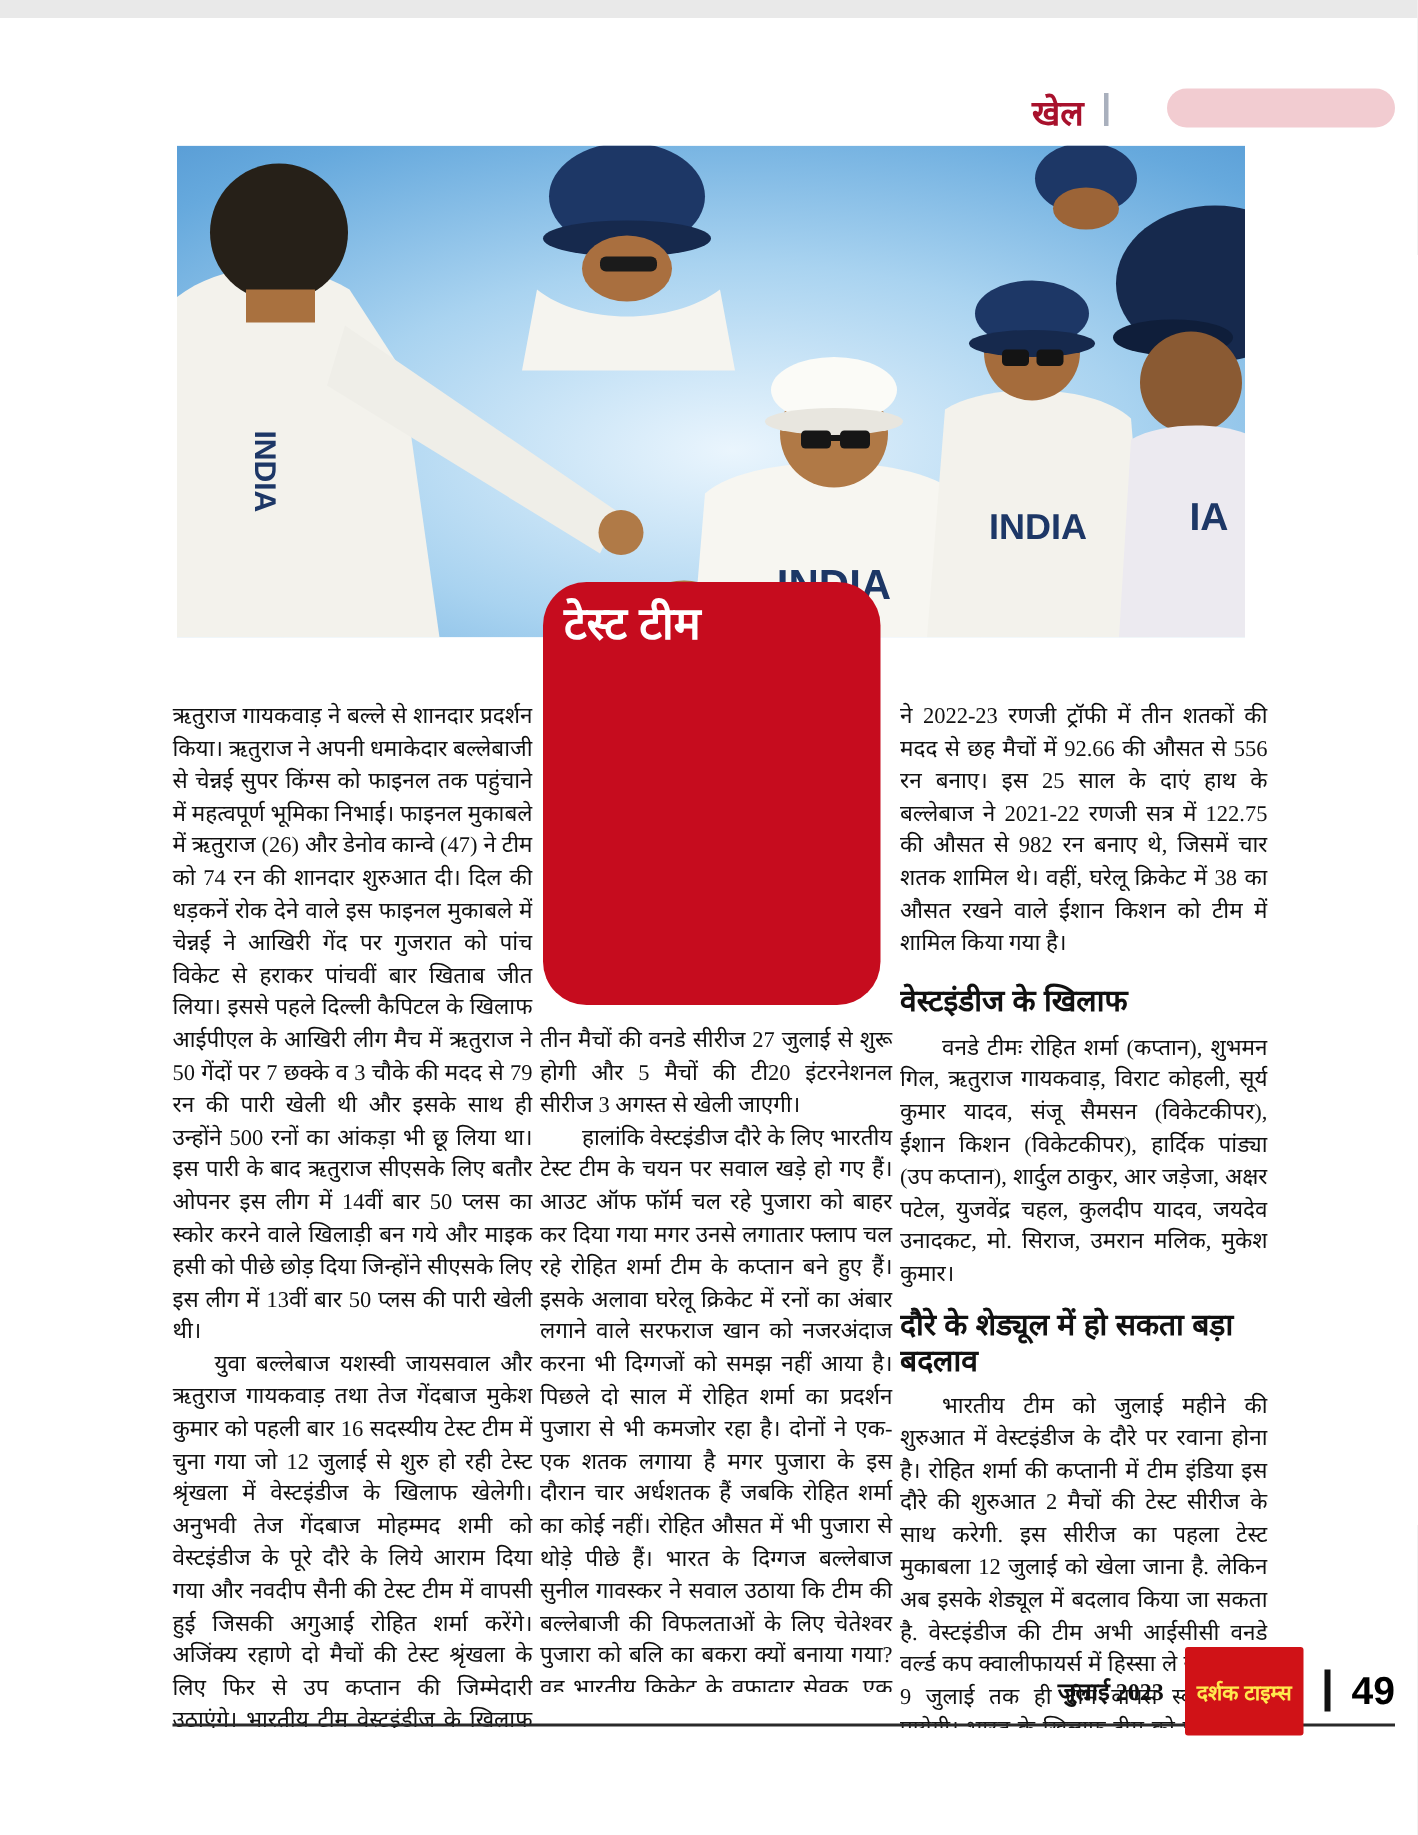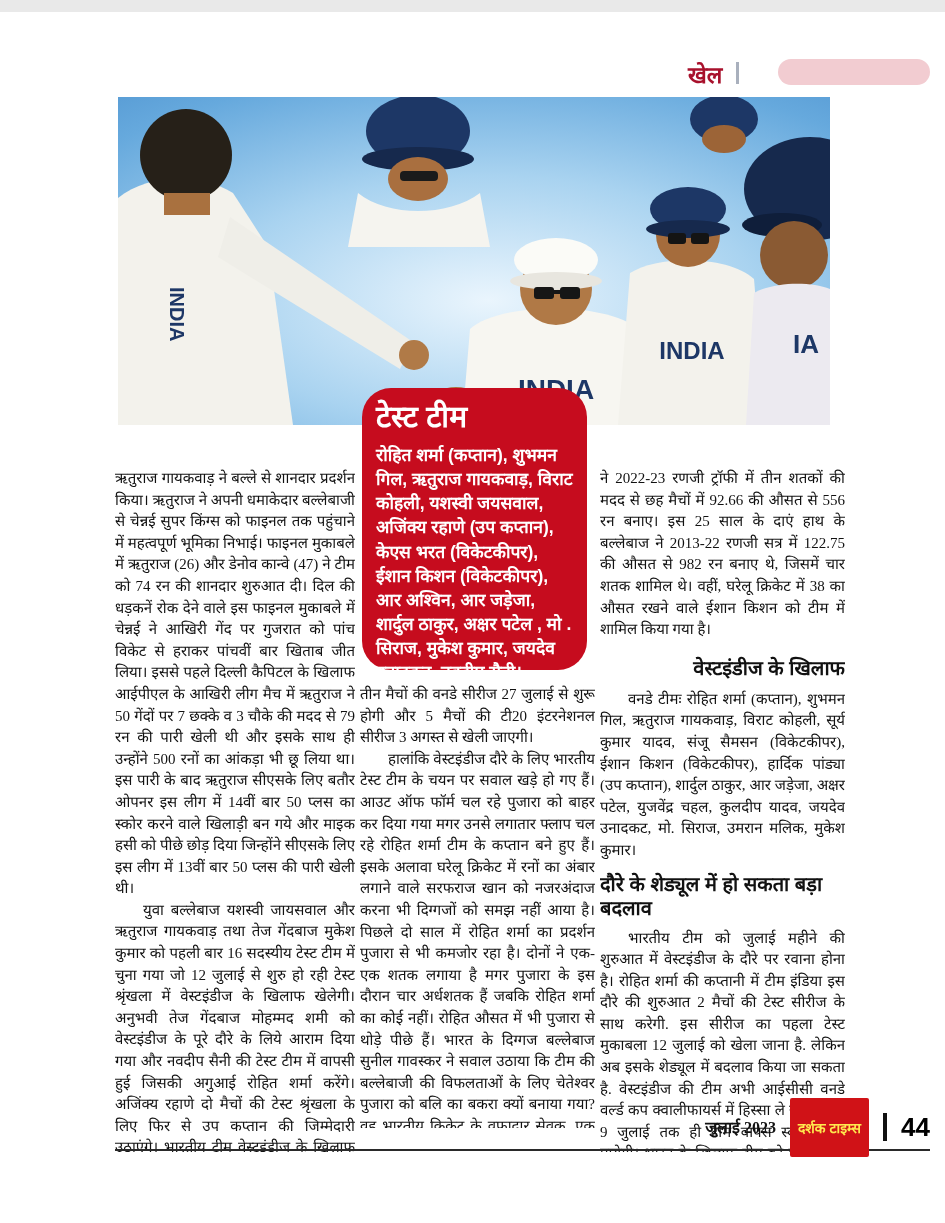--- a/index.html
+++ b/index.html
@@ -47,21 +47,20 @@
   .col-left{left:115px;width:240px;height:684px;}
   .col-mid{left:360px;top:672px;width:235px;height:444px;}
   .col-right{left:600px;width:245px;height:684px;}
   .subhead{
     font-size:20px;font-weight:bold;line-height:1.2;margin:10px 0 8px 0;
     font-family:"Liberation Sans","DejaVu Sans",sans-serif;text-align:left;
   }
   .team-heading{
     font-size:20px;font-weight:bold;line-height:1.3;margin:14px 0 8px 0;
     font-family:"Liberation Sans","DejaVu Sans",sans-serif;
-    text-align:right;
   }
   .team-heading span{display:block;}
   
   .footer-rule{
     position:absolute;top:1137px;left:115px;width:815px;height:2px;background:#2a2a2a;
   }
   .footer{
     position:absolute;top:1098px;left:115px;width:815px;height:34px;
     display:flex;align-items:center;justify-content:flex-end;gap:14px;
   }
@@ -136,46 +135,45 @@
       <text x="688" y="256" text-anchor="middle" font-family="Liberation Sans, DejaVu Sans, sans-serif" font-size="26" font-weight="bold" fill="#1d3766">IA</text>
 
       <ellipse cx="338" cy="306" rx="26" ry="16" fill="#a9713f"></ellipse>
       <ellipse cx="368" cy="318" rx="24" ry="14" fill="#b57c48"></ellipse>
       <ellipse cx="312" cy="322" rx="22" ry="13" fill="#9c6437"></ellipse>
     </svg>
   </div>
 
   <div class="infobox">
     <div class="infobox-title">टेस्ट टीम</div>
-    <p class="infobox-body">रोहित शर्मा (कप्तान), शुभमन गिल, ऋतुराज गायकवाड़, विराट कोहली, यशस्वी जयसवाल, अजिंक्य रहाणे (उप कप्तान), केएस भरत (विकेटकीपर), ईशान किशन (विकेटकीपर), आर अश्विन, आर जड़ेजा, शार्दुल ठाकुर, अक्षर पटेल , मो . सिराज, मुकेश कुमार, जयदेव उनादकट, नवदीप सैनी।</p>
   </div>
 
   <div class="col col-left">
     <p>ऋतुराज गायकवाड़ ने बल्ले से शानदार प्रदर्शन किया। ऋतुराज ने अपनी धमाकेदार बल्लेबाजी से चेन्नई सुपर किंग्स को फाइनल तक पहुंचाने में महत्वपूर्ण भूमिका निभाई। फाइनल मुकाबले में ऋतुराज (26) और डेनोव कान्वे (47) ने टीम को 74 रन की शानदार शुरुआत दी। दिल की धड़कनें रोक देने वाले इस फाइनल मुकाबले में चेन्नई ने आखिरी गेंद पर गुजरात को पांच विकेट से हराकर पांचवीं बार खिताब जीत लिया। इससे पहले दिल्ली कैपिटल के खिलाफ आईपीएल के आखिरी लीग मैच में ऋतुराज ने 50 गेंदों पर 7 छक्के व 3 चौके की मदद से 79 रन की पारी खेली थी और इसके साथ ही उन्होंने 500 रनों का आंकड़ा भी छू लिया था। इस पारी के बाद ऋतुराज सीएसके लिए बतौर ओपनर इस लीग में 14वीं बार 50 प्लस का स्कोर करने वाले खिलाड़ी बन गये और माइक हसी को पीछे छोड़ दिया जिन्होंने सीएसके लिए इस लीग में 13वीं बार 50 प्लस की पारी खेली थी।</p>
     <p class="indent">युवा बल्लेबाज यशस्वी जायसवाल और ऋतुराज गायकवाड़ तथा तेज गेंदबाज मुकेश कुमार को पहली बार 16 सदस्यीय टेस्ट टीम में चुना गया जो 12 जुलाई से शुरु हो रही टेस्ट श्रृंखला में वेस्टइंडीज के खिलाफ खेलेगी। अनुभवी तेज गेंदबाज मोहम्मद शमी को वेस्टइंडीज के पूरे दौरे के लिये आराम दिया गया और नवदीप सैनी की टेस्ट टीम में वापसी हुई जिसकी अगुआई रोहित शर्मा करेंगे। अजिंक्य रहाणे दो मैचों की टेस्ट श्रृंखला के लिए फिर से उप कप्तान की जिम्मेदारी उठाएंगे। भारतीय टीम वेस्टइंडीज के खिलाफ टेस्ट श्रृंखला के बाद तीन वनडे मैच भी खेलेगी जिसके लिए रोहित की अगुवाई में 17 सदस्यीय टीम की घोषणा भी बीसीसीआई चयनकर्ताओं द्वारा की गयी।</p>
 
   </div>
 
   <div class="col col-mid">
     <p>तीन मैचों की वनडे सीरीज 27 जुलाई से शुरू होगी और 5 मैचों की टी20 इंटरनेशनल सीरीज 3 अगस्त से खेली जाएगी।</p>
     <p class="indent">हालांकि वेस्टइंडीज दौरे के लिए भारतीय टेस्ट टीम के चयन पर सवाल खड़े हो गए हैं। आउट ऑफ फॉर्म चल रहे पुजारा को बाहर कर दिया गया मगर उनसे लगातार फ्लाप चल रहे रोहित शर्मा टीम के कप्तान बने हुए हैं। इसके अलावा घरेलू क्रिकेट में रनों का अंबार लगाने वाले सरफराज खान को नजरअंदाज करना भी दिग्गजों को समझ नहीं आया है। पिछले दो साल में रोहित शर्मा का प्रदर्शन पुजारा से भी कमजोर रहा है। दोनों ने एक-एक शतक लगाया है मगर पुजारा के इस दौरान चार अर्धशतक हैं जबकि रोहित शर्मा का कोई नहीं। रोहित औसत में भी पुजारा से थोड़े पीछे हैं। भारत के दिग्गज बल्लेबाज सुनील गावस्कर ने सवाल उठाया कि टीम की बल्लेबाजी की विफलताओं के लिए चेतेश्वर पुजारा को बलि का बकरा क्यों बनाया गया? वह भारतीय क्रिकेट के वफादार सेवक, एक शांत और सक्षम व्यक्ति रहे हैं। उन्हें टीम से बाहर करना समझ से परे है।</p>
 
   </div>
 
   <div class="col col-right">
-    <p>ने 2022-23 रणजी ट्रॉफी में तीन शतकों की मदद से छह मैचों में 92.66 की औसत से 556 रन बनाए। इस 25 साल के दाएं हाथ के बल्लेबाज ने 2013-22 रणजी सत्र में 122.75 की औसत से 982 रन बनाए थे, जिसमें चार शतक शामिल थे। वहीं, घरेलू क्रिकेट में 38 का औसत रखने वाले ईशान किशन को टीम में शामिल किया गया है।</p>
+    <p>ने 2022-23 रणजी ट्रॉफी में तीन शतकों की मदद से छह मैचों में 92.66 की औसत से 556 रन बनाए। इस 25 साल के दाएं हाथ के बल्लेबाज ने 2021-22 रणजी सत्र में 122.75 की औसत से 982 रन बनाए थे, जिसमें चार शतक शामिल थे। वहीं, घरेलू क्रिकेट में 38 का औसत रखने वाले ईशान किशन को टीम में शामिल किया गया है।</p>
     <div class="team-heading">
       <span>वेस्टइंडीज के खिलाफ</span>
     </div>
     <p class="indent">वनडे टीमः रोहित शर्मा (कप्तान), शुभमन गिल, ऋतुराज गायकवाड़, विराट कोहली, सूर्य कुमार यादव, संजू सैमसन (विकेटकीपर), ईशान किशन (विकेटकीपर), हार्दिक पांड्या (उप कप्तान), शार्दुल ठाकुर, आर जड़ेजा, अक्षर पटेल, युजवेंद्र चहल, कुलदीप यादव, जयदेव उनादकट, मो. सिराज, उमरान मलिक, मुकेश कुमार।</p>
     <div class="subhead">दौरे के शेड्यूल में हो सकता बड़ा बदलाव</div>
     <p class="indent"><span>भारतीय टीम को जुलाई महीने की शुरुआत में वेस्टइंडीज के दौरे पर रवाना होना है। रोहित शर्मा की कप्तानी में टीम इंडिया इस दौरे की शुरुआत 2 मैचों की टेस्ट सीरीज के साथ करेगी. इस सीरीज का पहला टेस्ट मुकाबला 12 जुलाई को खेला जाना है. लेकिन अब इसके शेड्यूल में बदलाव किया जा सकता है. वेस्टइंडीज की टीम अभी आईसीसी वनडे वर्ल्ड कप क्वालीफायर्स में हिस्सा ले रही है और 9 जुलाई तक ही टीम वापस स्वदेश लौट पायेगी। भारत के खिलाफ टीम को पहला टेस्ट मैच 12 जुलाई से खेलना है. ऐसे में विंडीज टीम के कुछ खिलाड़ियों को तैयारी के लिए सिर्फ 3 दिन का ही समय मिलेगा. भारत को पहला टेस्ट मैच डोमिनिका में खेलना है. विंडीज टीम को हरारे से रोसेउ तक आने में 2 दिन का समय लगेगा. ऐसे में मैच के रिशेड्यूल होने की उम्मीद काफी ज्यादा जताई जा रही है।</span></p>
   </div>
 
   <div class="footer-rule"></div>
   <div class="footer">
     <span class="footer-date">जुलाई 2023</span>
     <span class="footer-logo">दर्शक टाइम्स</span>
     <span class="footer-bar"></span>
-    <span class="footer-page">44</span>
+    <span class="footer-page">49</span>
   </div>
 
 </div>
 
 </body></html>

